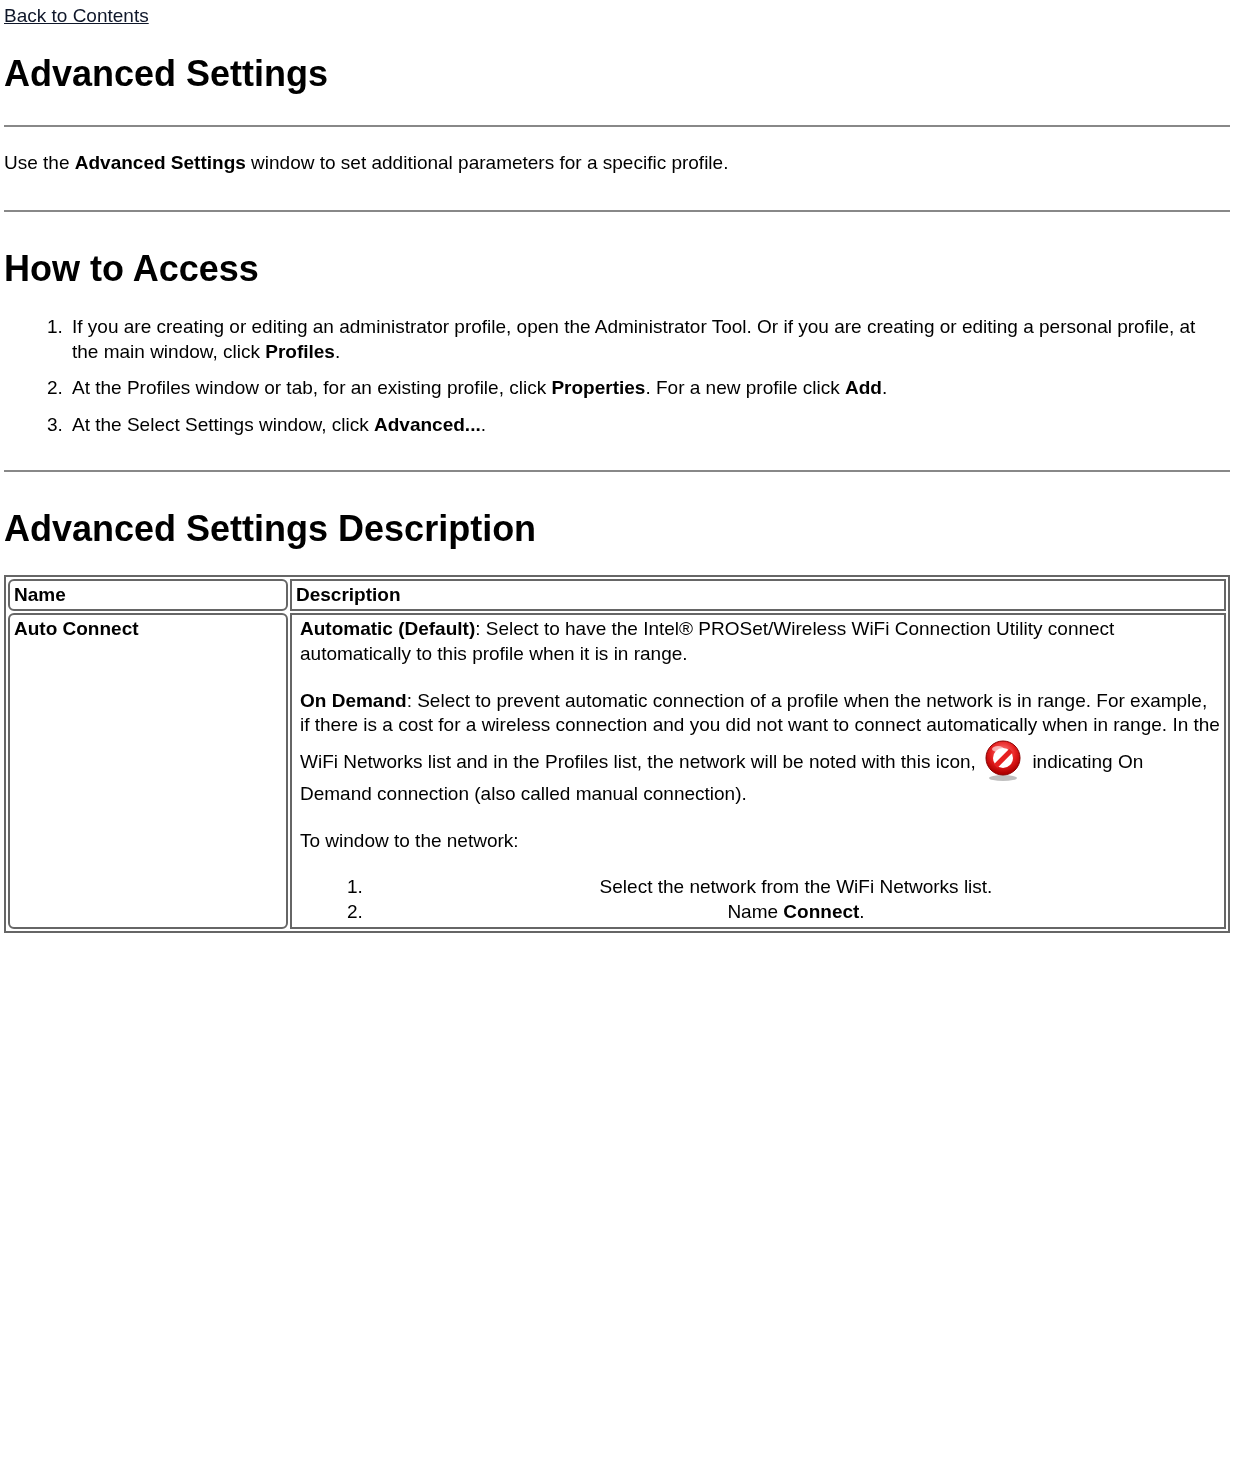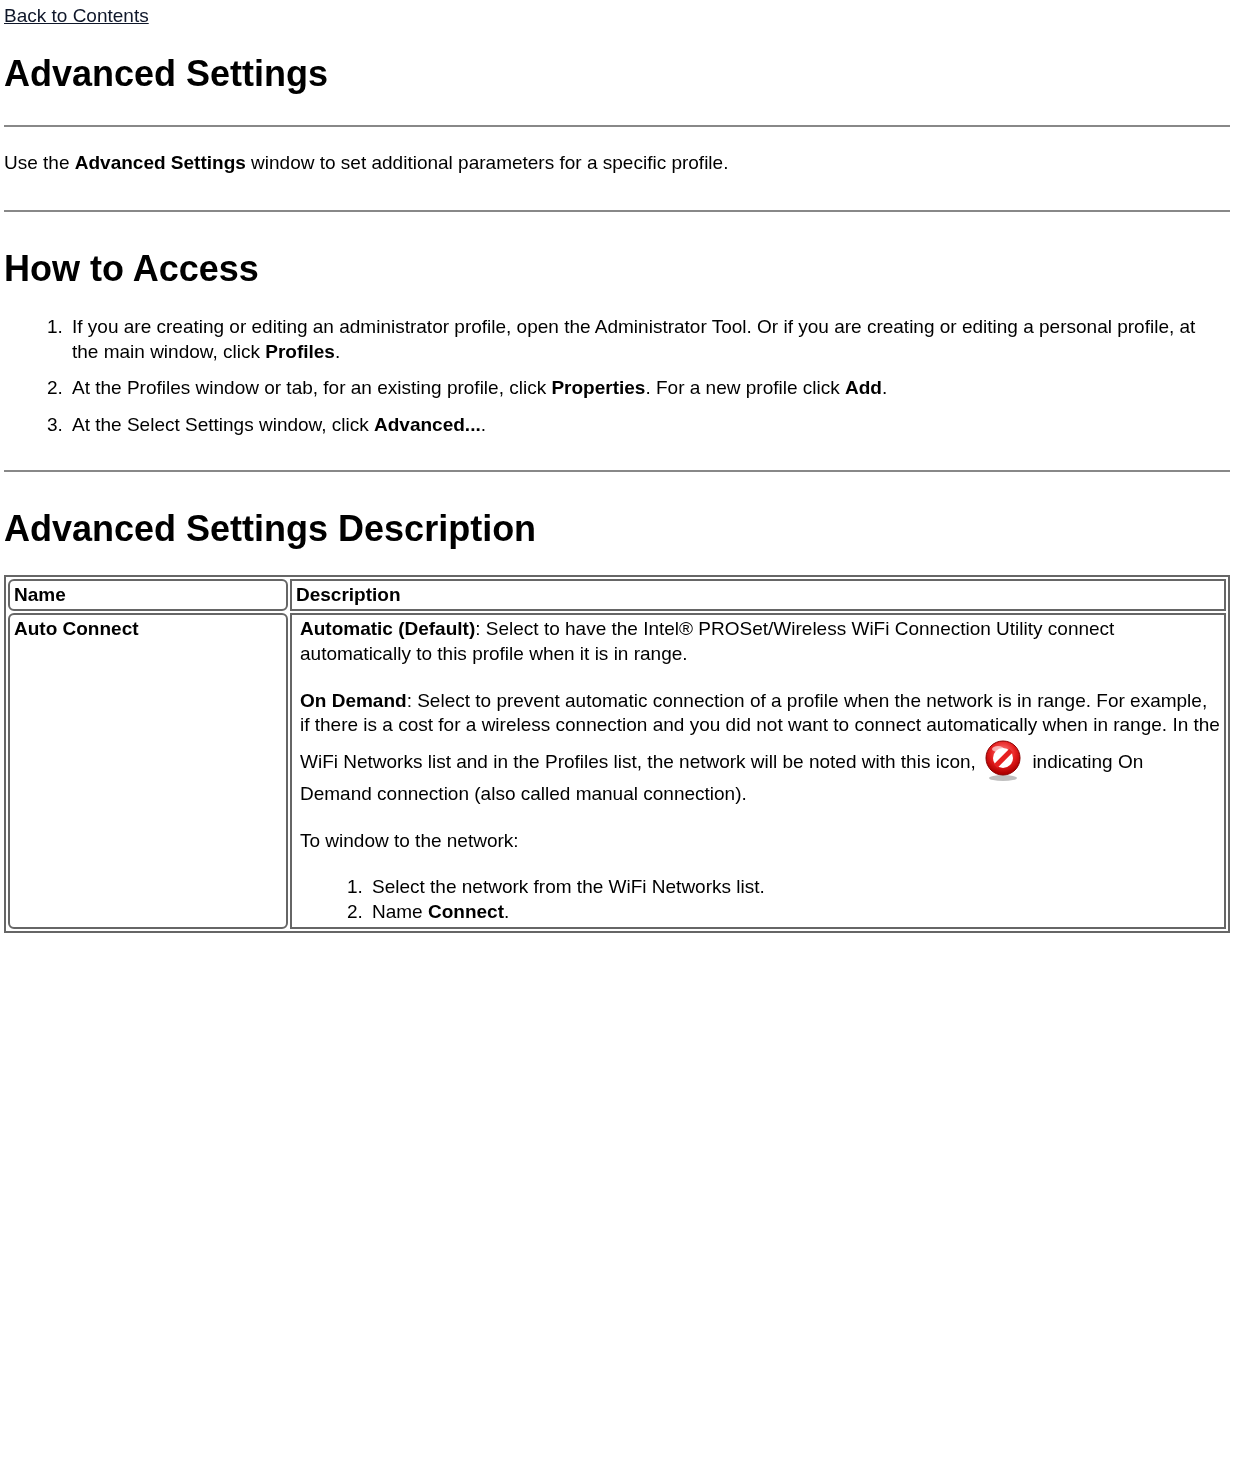--- a/index.html
+++ b/index.html
@@ -71,20 +71,21 @@
   .on-demand-icon {
     display: inline-block;
     width: 44px;
     height: 44px;
     vertical-align: -14px;
     margin-right: 2px;
   }
   ol.inner {
     margin: 4px 0 0 0;
     padding-left: 72px;
+    text-align: center;
   }
   ol.inner li {
     padding-left: 4px;
   }
 </style>
 </head>
 <body>
 
 
 

